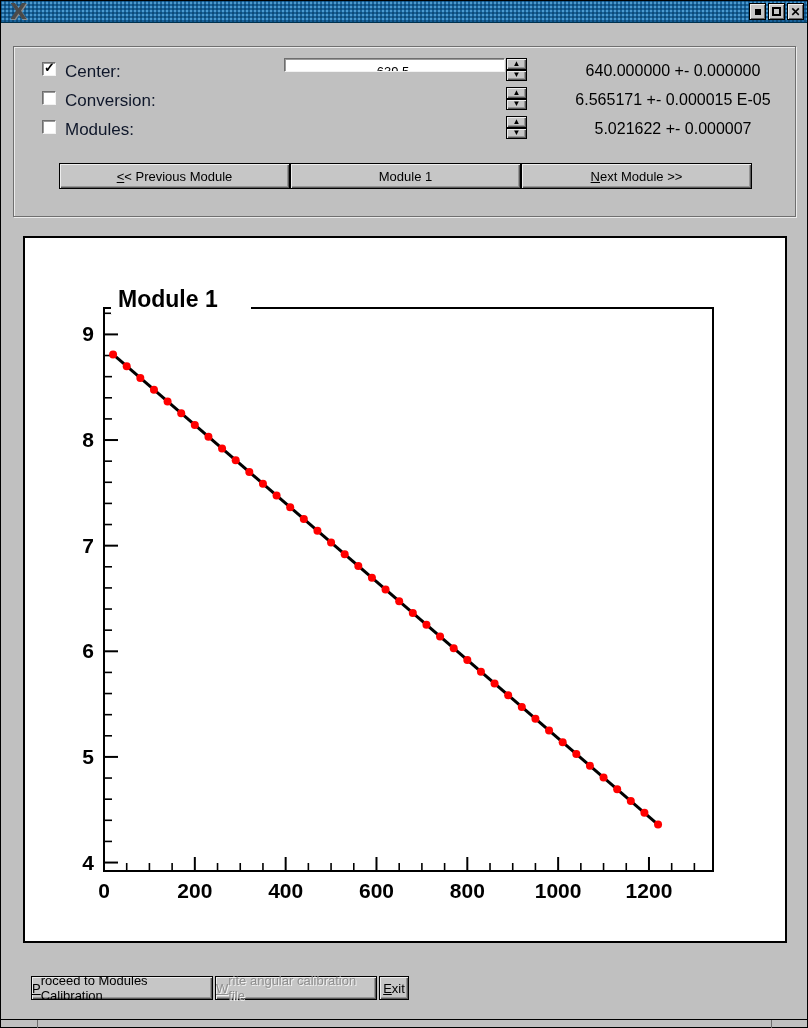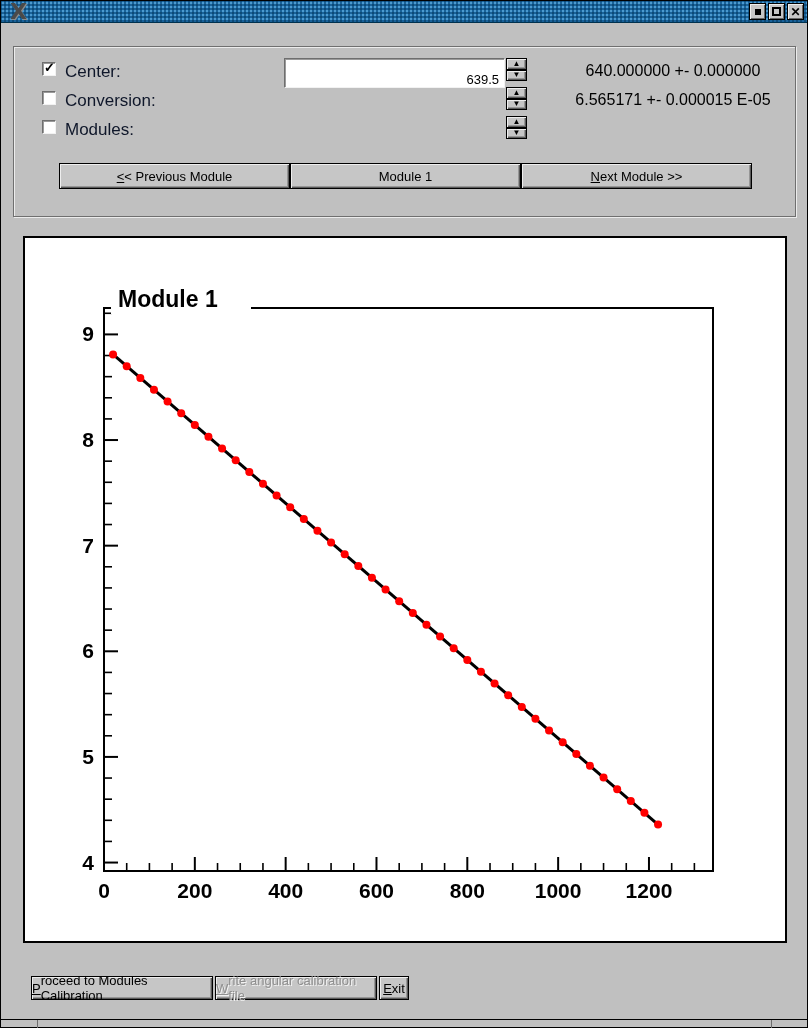--- a/index.html
+++ b/index.html
@@ -28,22 +28,22 @@
     box-shadow:inset 1px 1px 0 #eeeeee,inset -1px -1px 0 #5a5a5a,inset -2px -2px 0 #969696;}
   .sunken{background:#fff;border:1px solid;border-color:#6e6e6e #f2f2f2 #f2f2f2 #6e6e6e;
     box-shadow:inset 1px 1px 0 #9a9a9a;}
   
   .group-frame{position:absolute;left:12px;top:45px;width:783px;height:171px;
     border:1px solid #6f6f6f;box-shadow:1px 1px 0 #ececec,inset 1px 1px 0 #ececec;}
   .ctl-row{position:absolute;left:0;width:808px;height:24px;}
   .checkbox{position:absolute;left:41px;top:2px;width:14px;height:14px;cursor:pointer;}
   .checkbox .check{position:absolute;left:1px;top:-3px;font-size:13px;font-weight:bold;color:#000;}
   .ctl-label{position:absolute;left:64px;top:2px;font-size:17px;color:#0f172a;}
-  .entry{position:absolute;left:283px;top:-2px;width:221px;height:30px;
-    font-size:13px;text-align:right;padding:12px 5px 0 2px;outline:none;
+  .entry{position:absolute;left:283px;top:-2px;width:221px;height:14px;
+    font-size:13px;text-align:center;padding:12px 5px 0 2px;outline:none;
     font-family:"Liberation Sans",sans-serif;}
   .spinner{position:absolute;left:505px;top:-2px;width:21px;height:23px;
     display:flex;flex-direction:column;}
   .spin-btn{flex:1 1 0;display:flex;align-items:center;justify-content:center;
     font-size:8px;line-height:1;color:#000;cursor:pointer;padding:0;}
   .result-text{position:absolute;left:548px;top:2px;width:248px;text-align:center;
     font-size:16px;color:#000;}
   .module-nav{position:absolute;left:58px;top:162px;width:693px;height:26px;display:flex;}
   .nav-btn{flex:1 1 0;font-size:13px;color:#000;display:flex;align-items:center;
     justify-content:center;cursor:pointer;}
@@ -112,20 +112,21 @@
 
   <div class="ctl-row" style="top:117px;">
     <span class="checkbox sunken">
       <span class="check"></span>
     </span>
     <span class="ctl-label">Modules:</span>
     <span class="spinner">
       <span class="spin-btn raised">▲</span>
       <span class="spin-btn raised">▼</span>
     </span>
+    <span class="result-text">5.021622 +- 0.000007</span>
   </div>
 
   <div class="module-nav">
     <div class="nav-btn raised"><u>&lt;</u>&lt; Previous Module</div>
     <div class="nav-btn raised">Module 1</div>
     <div class="nav-btn raised"><u>N</u>ext Module &gt;&gt;</div>
   </div>
 
   <div class="canvas">
     <svg id="plot" width="760" height="703" viewBox="0 0 760 703">

